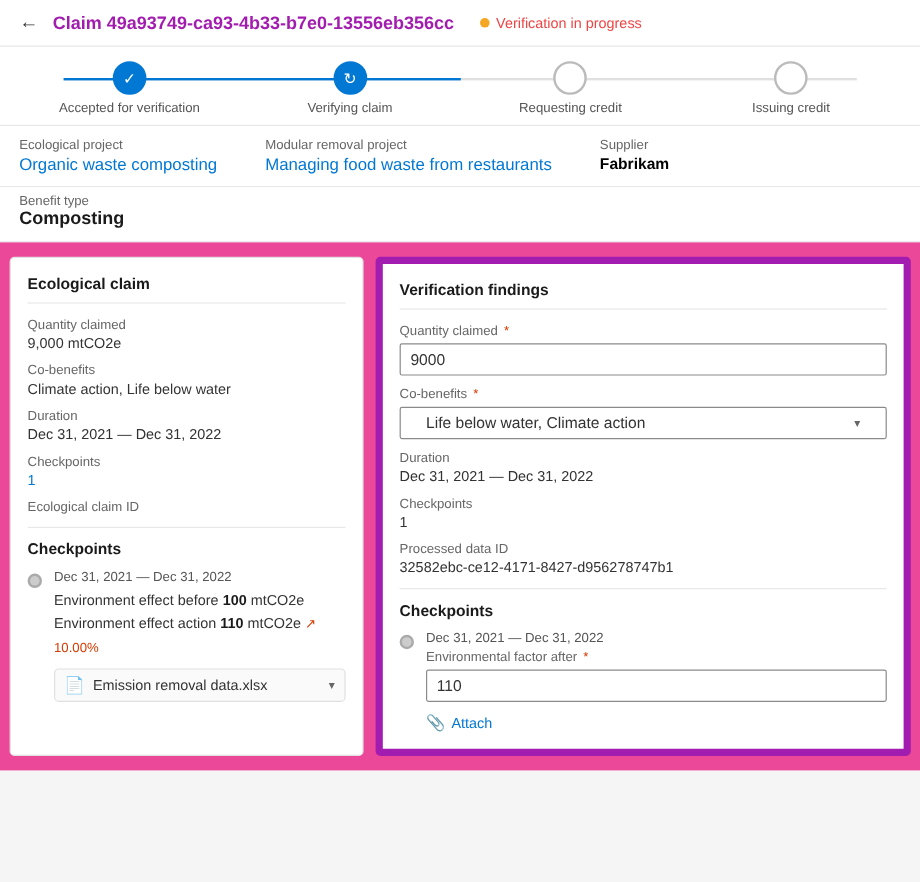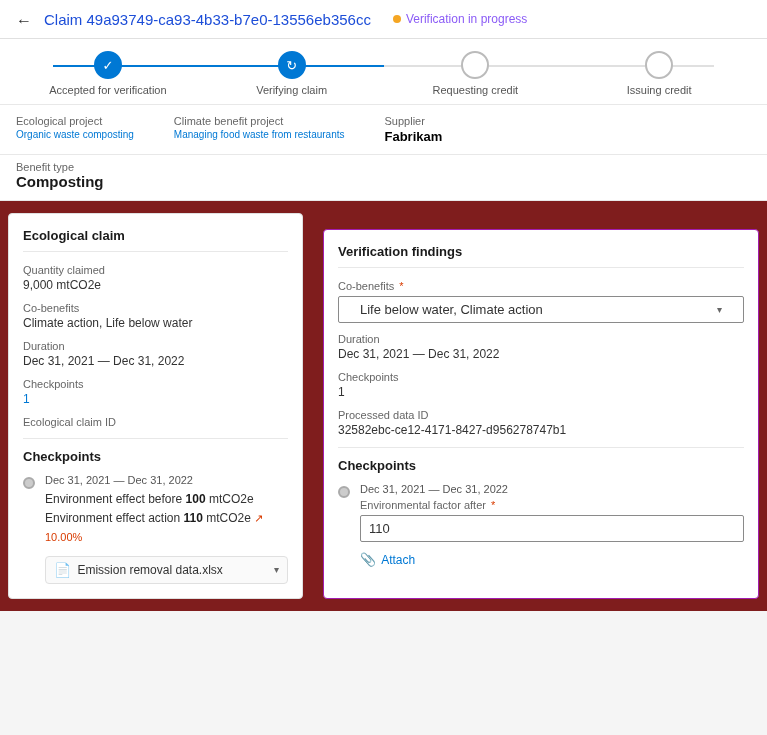--- a/index.html
+++ b/index.html
@@ -1,48 +1,48 @@
 <!DOCTYPE html>
 <html><head>
   <meta charset="utf-8">
   <style>
     * { box-sizing: border-box; margin: 0; padding: 0; }
     body { font-family: 'Segoe UI', Arial, sans-serif; font-size: 13px; background: #f5f5f5; color: #333; width: 767px; min-height: 735px; }
 
     .header { display: flex; align-items: center; padding: 10px 16px; background: #fff; border-bottom: 1px solid #e0e0e0; gap: 12px; }
     .back-arrow { font-size: 16px; cursor: pointer; color: #333; }
-    .header-title { font-size: 15px; font-weight: 400; color: #1d4ed8; }
+    .header-title { font-size: 15px; font-weight: 700; color: #a21caf; }
     .status-badge { display: flex; align-items: center; gap: 5px; margin-left: 10px; }
     .status-dot { width: 8px; height: 8px; border-radius: 50%; background: #f5a623; display: inline-block; }
-    .status-text { color: #8b5cf6; font-size: 12px; text-align: center; }
+    .status-text { color: #ef4444; font-size: 12px; text-align: center; }
 
     .progress-bar { background: #fff; padding: 12px 16px 8px; border-bottom: 1px solid #e8e8e8; }
     .steps { display: flex; align-items: flex-start; justify-content: space-between; position: relative; }
     .steps::before { content: ''; position: absolute; top: 14px; left: 5%; right: 5%; height: 2px; background: #e0e0e0; z-index: 0; }
     .step { display: flex; flex-direction: column; align-items: center; gap: 5px; flex: 1; z-index: 1; }
     .step-circle { width: 28px; height: 28px; border-radius: 50%; display: flex; align-items: center; justify-content: center; font-size: 13px; background: #fff; border: 2px solid #e0e0e0; }
     .step-circle.completed { background: #0078d4; border-color: #0078d4; color: white; }
     .step-circle.in-progress { background: #0078d4; border-color: #0078d4; color: white; }
     .step-circle.pending { background: #fff; border-color: #bbb; color: #bbb; }
     .step-label { font-size: 11px; color: #555; text-align: center; }
     .step-line { position: absolute; top: 14px; height: 2px; background: #0078d4; z-index: 0; left: 5%; width: 45%; }
 
     .meta-section { background: #fff; padding: 10px 16px; border-bottom: 1px solid #e8e8e8; display: flex; gap: 40px; align-items: flex-start; }
     .meta-group { display: flex; flex-direction: column; gap: 2px; }
     .meta-label { font-size: 11px; color: #666; }
-    .meta-value { font-size: 10px; color: #0078d4; font-weight: 500; cursor: pointer; }
+    .meta-value { font-size: 14px; color: #0078d4; font-weight: 500; cursor: pointer; }
     .meta-value-dark { font-size: 13px; color: #000; font-weight: 600; }
 
     .benefit-section { background: #fff; padding: 6px 16px 10px; border-bottom: 1px solid #e8e8e8; }
     .benefit-label { font-size: 11px; color: #666; }
     .benefit-value { font-size: 15px; font-weight: 700; color: #1a1a1a; }
 
-    .main-content { display: flex; gap: 10px; padding: 12px 8px; background: #7f1d1d; }
+    .main-content { display: flex; gap: 0; padding: 12px 8px; background: #ec4899; }
     .left-panel { width: 295px; flex-shrink: 0; background: #fff; border: 1px solid #e0e0e0; border-radius: 4px; padding: 14px; margin-right: 10px; }
-    .right-panel { flex: 1; background: #fff; border: 1px solid #a21caf; border-radius: 4px; padding: 14px; margin-top: 16px; }
+    .right-panel { flex: 1; background: #fff; border: 6px solid #a21caf; border-radius: 4px; padding: 14px; }
 
     .panel-title { font-size: 13px; font-weight: 600; color: #1a1a1a; margin-bottom: 12px; border-bottom: 1px solid #e8e8e8; padding-bottom: 8px; }
     .field-row { margin-bottom: 10px; }
     .field-label { font-size: 11px; color: #666; margin-bottom: 2px; }
     .field-value { font-size: 12px; color: #333; }
     .field-value-blue { font-size: 12px; color: #0078d4; font-weight: 500; }
 
     .divider { border: none; border-top: 1px solid #e8e8e8; margin: 10px 0; }
 
     .checkpoint-section { margin-top: 10px; }
@@ -107,21 +107,21 @@
     </div>
   </div>
 </div>
 
 <div class="meta-section">
   <div class="meta-group">
     <span class="meta-label">Ecological project</span>
     <span class="meta-value">Organic waste composting</span>
   </div>
   <div class="meta-group">
-    <span class="meta-label">Climate benefit project</span>
+    <span class="meta-label">Modular removal project</span>
     <span class="meta-value">Managing food waste from restaurants</span>
   </div>
   <div class="meta-group">
     <span class="meta-label">Supplier</span>
     <span class="meta-value-dark">Fabrikam</span>
   </div>
 </div>
 
 <div class="benefit-section">
   <div class="benefit-label">Benefit type</div>
@@ -175,20 +175,26 @@
             <span class="file-chevron">▾</span>
           </div>
         </div>
       </div>
     </div>
   </div>
 
   <div class="right-panel">
     <div class="panel-title">Verification findings</div>
 
+    <div class="right-field">
+      <div class="field-label-required">
+        <span>Quantity claimed</span><span class="required-star"> *</span>
+      </div>
+      <input class="input-field" type="text" value="9000" style="">
+    </div>
 
     <div class="right-field">
       <div class="field-label-required">
         <span>Co-benefits</span><span class="required-star"> *</span>
       </div>
       <div class="select-field">
         <span>Life below water, Climate action</span>
         <span class="select-chevron">▾</span>
       </div>
     </div>

